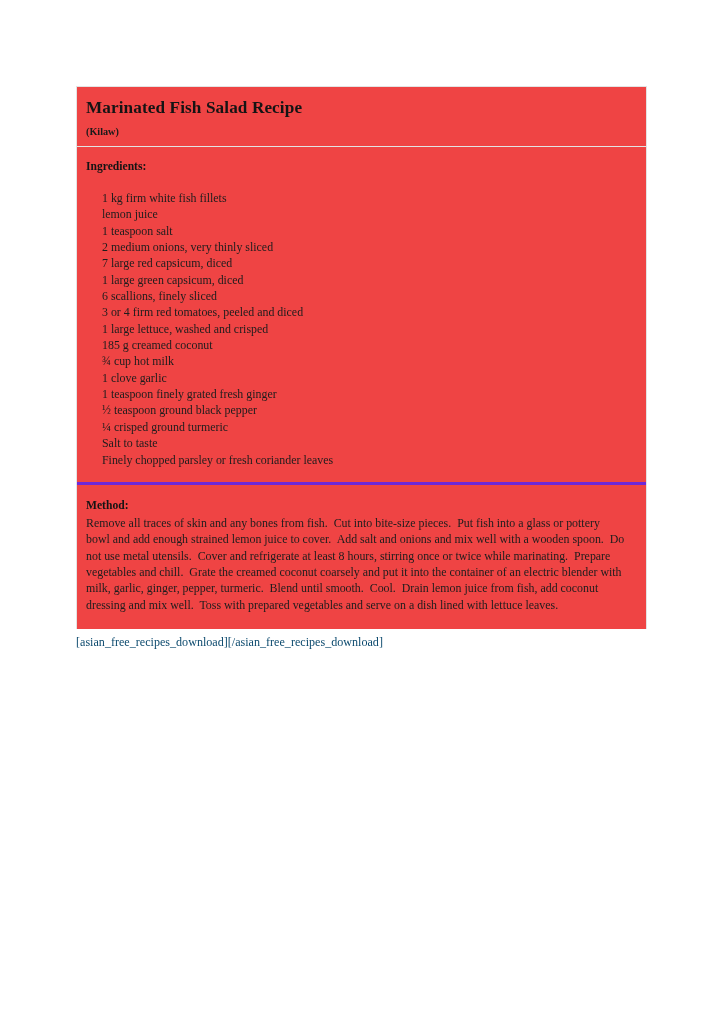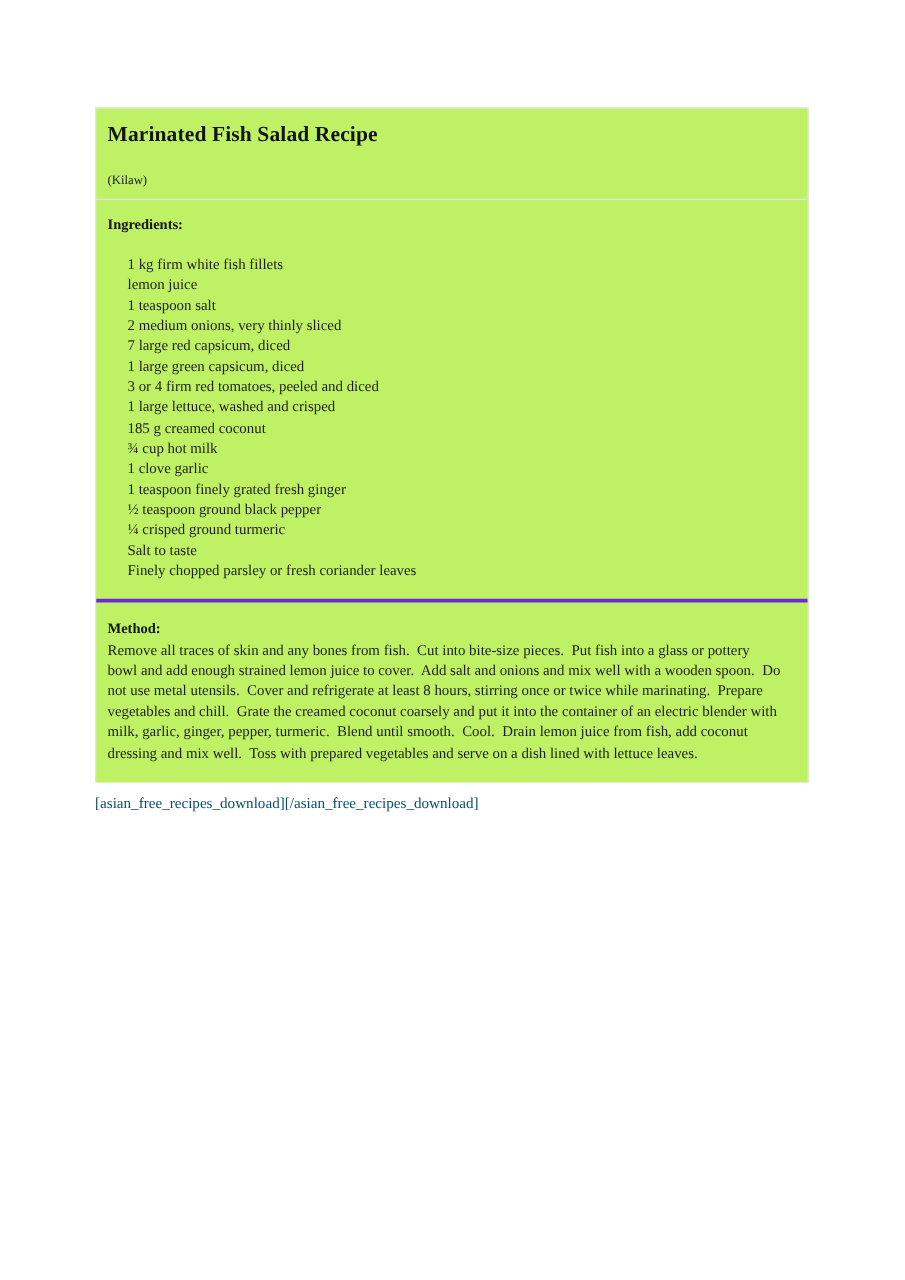--- a/index.html
+++ b/index.html
@@ -19,44 +19,44 @@
   
   #recipe-card {
     position: absolute;
     left: 76px;
     top: 86px;
     width: 571px;
     box-sizing: border-box;
     border-top: 1px solid #e3e3e3;
     border-left: 1px solid #e3e3e3;
     border-right: 1px solid #e3e3e3;
-    background: #bef264;
+    background: #ef4444;
   }
 
   
   .card-header {
     padding: 11px 0 8px 9px;
     border-bottom: 1px solid #e3e3e3;
   }
   .recipe-title {
     font-family: "Liberation Serif", "DejaVu Serif", serif;
     font-weight: bold;
     font-size: 17.2px;
     line-height: 20px;
     letter-spacing: 0.1px;
     color: #141414;
     margin: 0;
   }
   .recipe-subtitle {
     font-family: "Liberation Serif", "DejaVu Serif", serif;
-    font-weight: normal;
+    font-weight: bold;
     font-size: 10.2px;
     line-height: 13px;
     color: #1a1a1a;
-    margin: 20px 0 0 0;
+    margin: 7px 0 0 0;
   }
 
   
   .card-section {
     padding: 12px 0 10px 9px;
   }
   .section-ingredients {
     border-bottom: 3px solid #6d28d9;
     padding-bottom: 14px;
   }
@@ -118,20 +118,21 @@
 
   <div class="card-section section-ingredients">
     <div class="section-heading">Ingredients:</div>
     <ul class="ingredient-list">
       <li>1 kg firm white fish fillets</li>
       <li>lemon juice</li>
       <li>1 teaspoon salt</li>
       <li>2 medium onions, very thinly sliced</li>
       <li>7 large red capsicum, diced</li>
       <li>1 large green capsicum, diced</li>
+      <li>6 scallions, finely sliced</li>
       <li>3 or 4 firm red tomatoes, peeled and diced</li>
       <li>1 large lettuce, washed and crisped</li>
       <li>185 g creamed coconut</li>
       <li>¾ cup hot milk</li>
       <li>1 clove garlic</li>
       <li>1 teaspoon finely grated fresh ginger</li>
       <li>½ teaspoon ground black pepper</li>
       <li>¼ crisped ground turmeric</li>
       <li>Salt to taste</li>
       <li>Finely chopped parsley or fresh coriander leaves</li>

